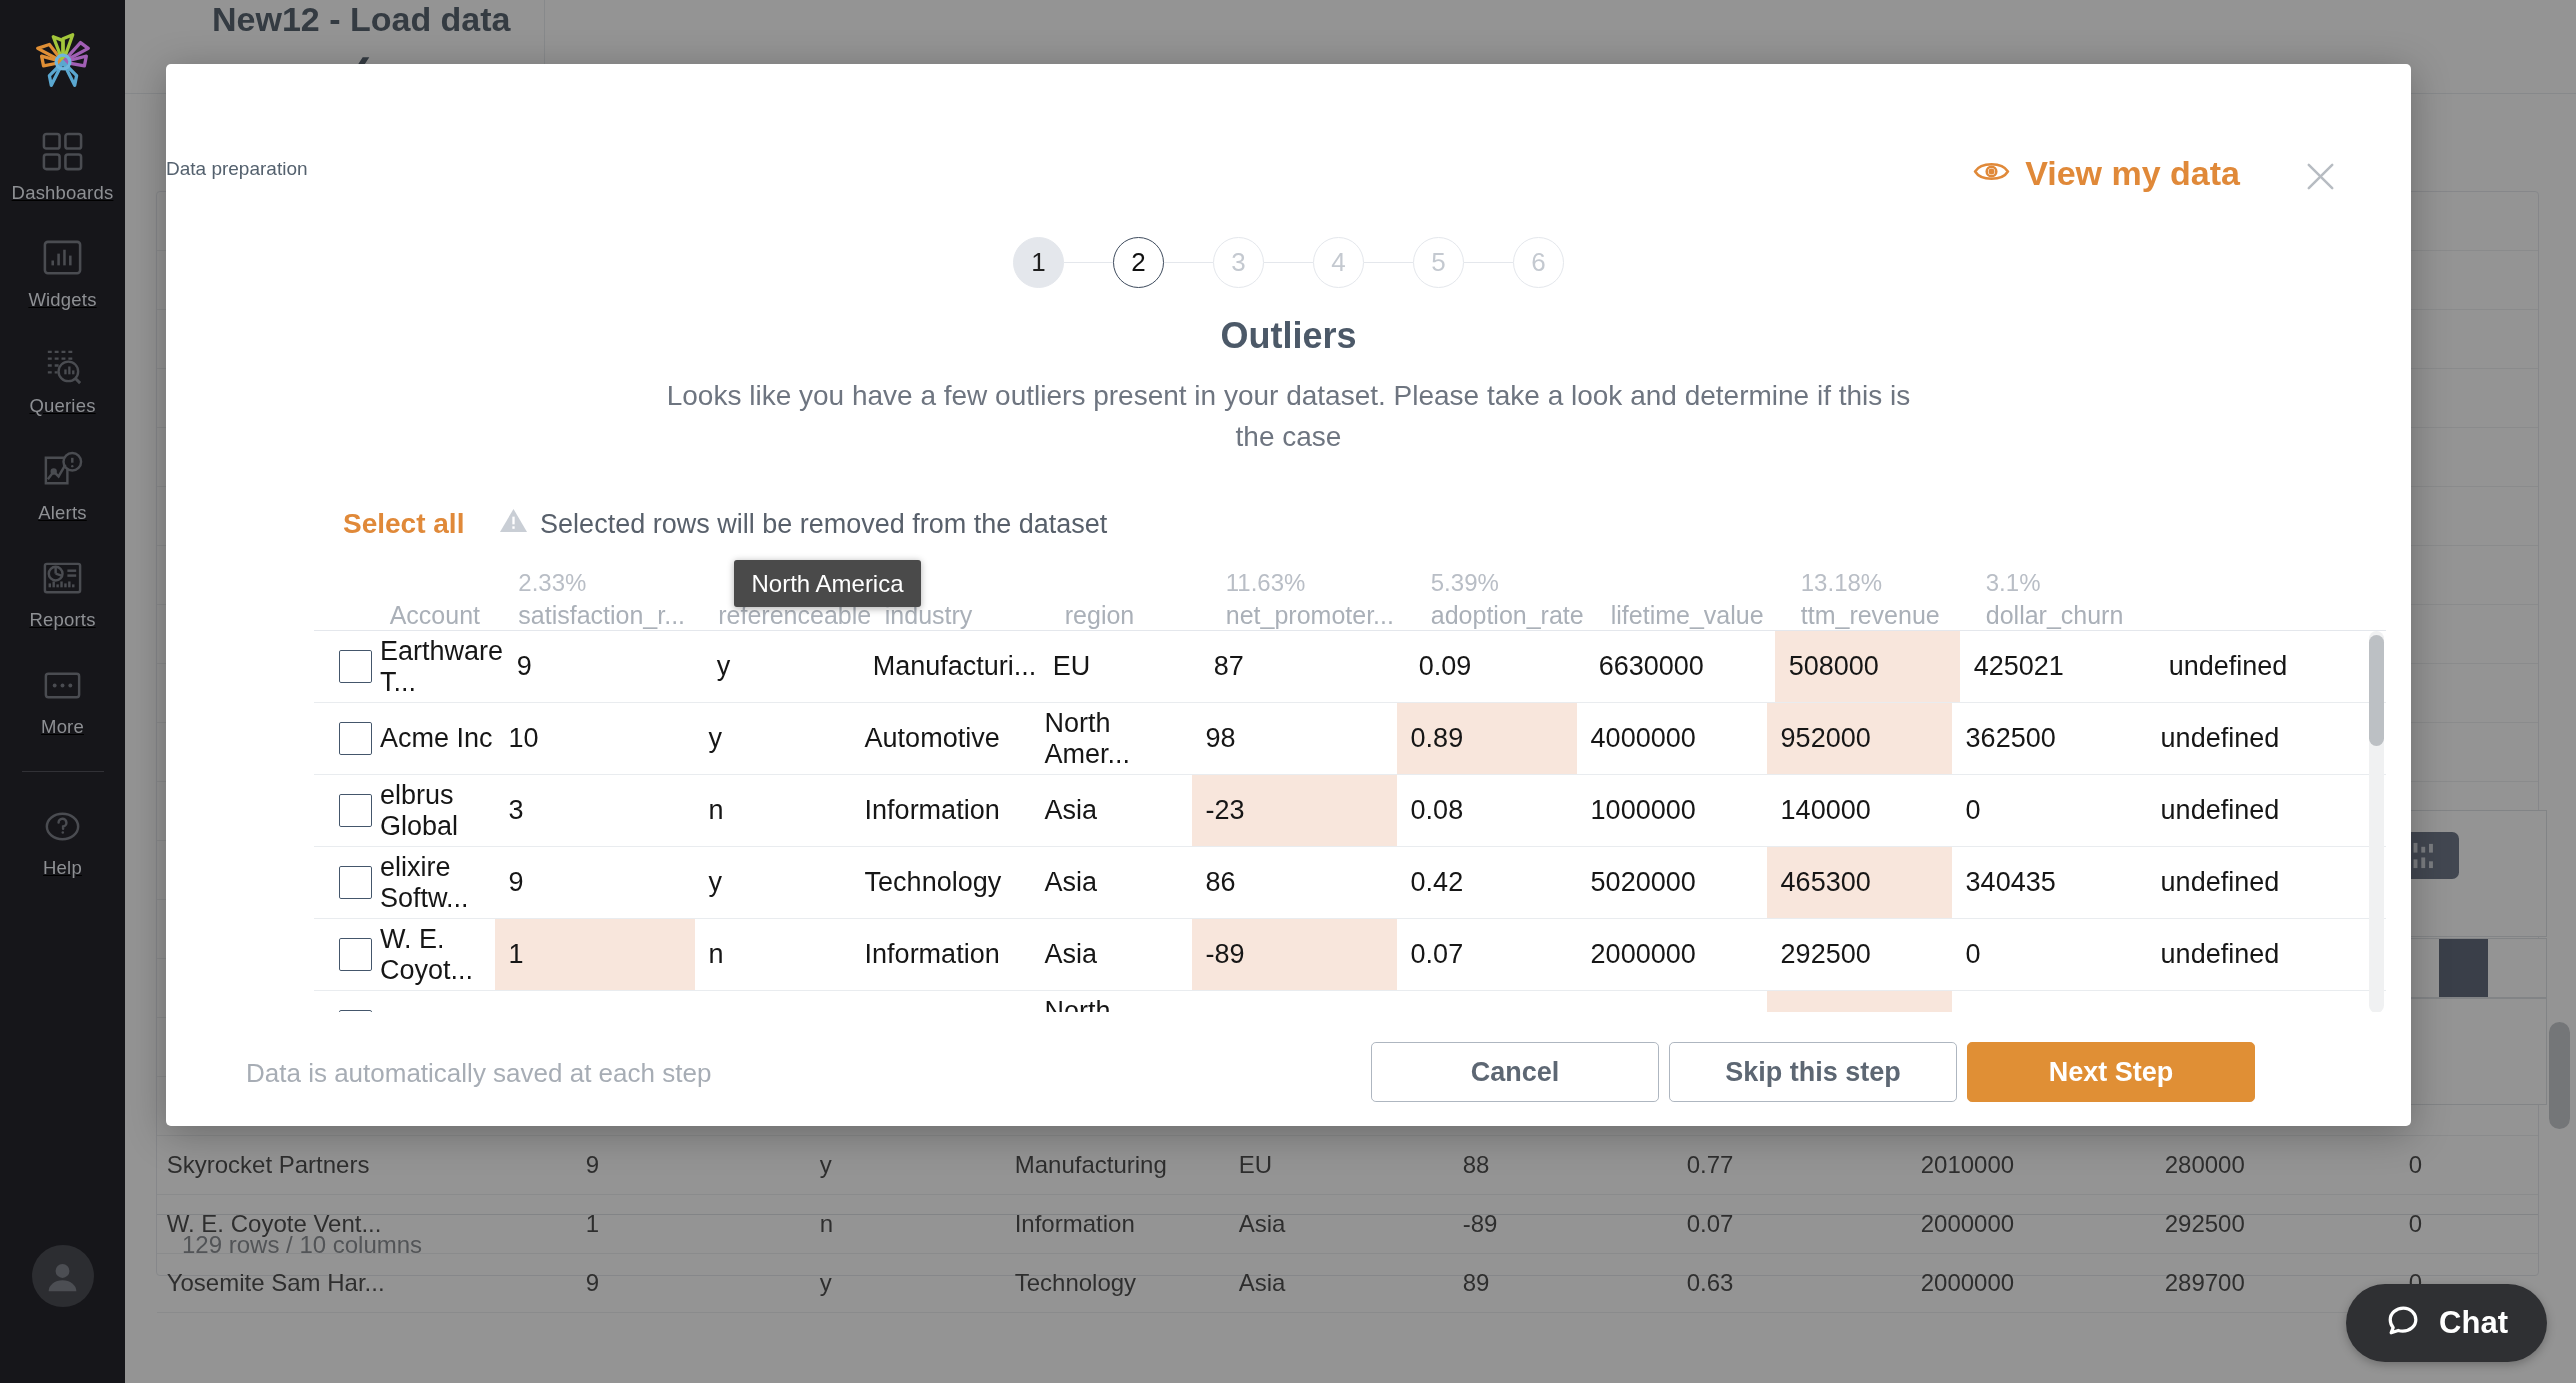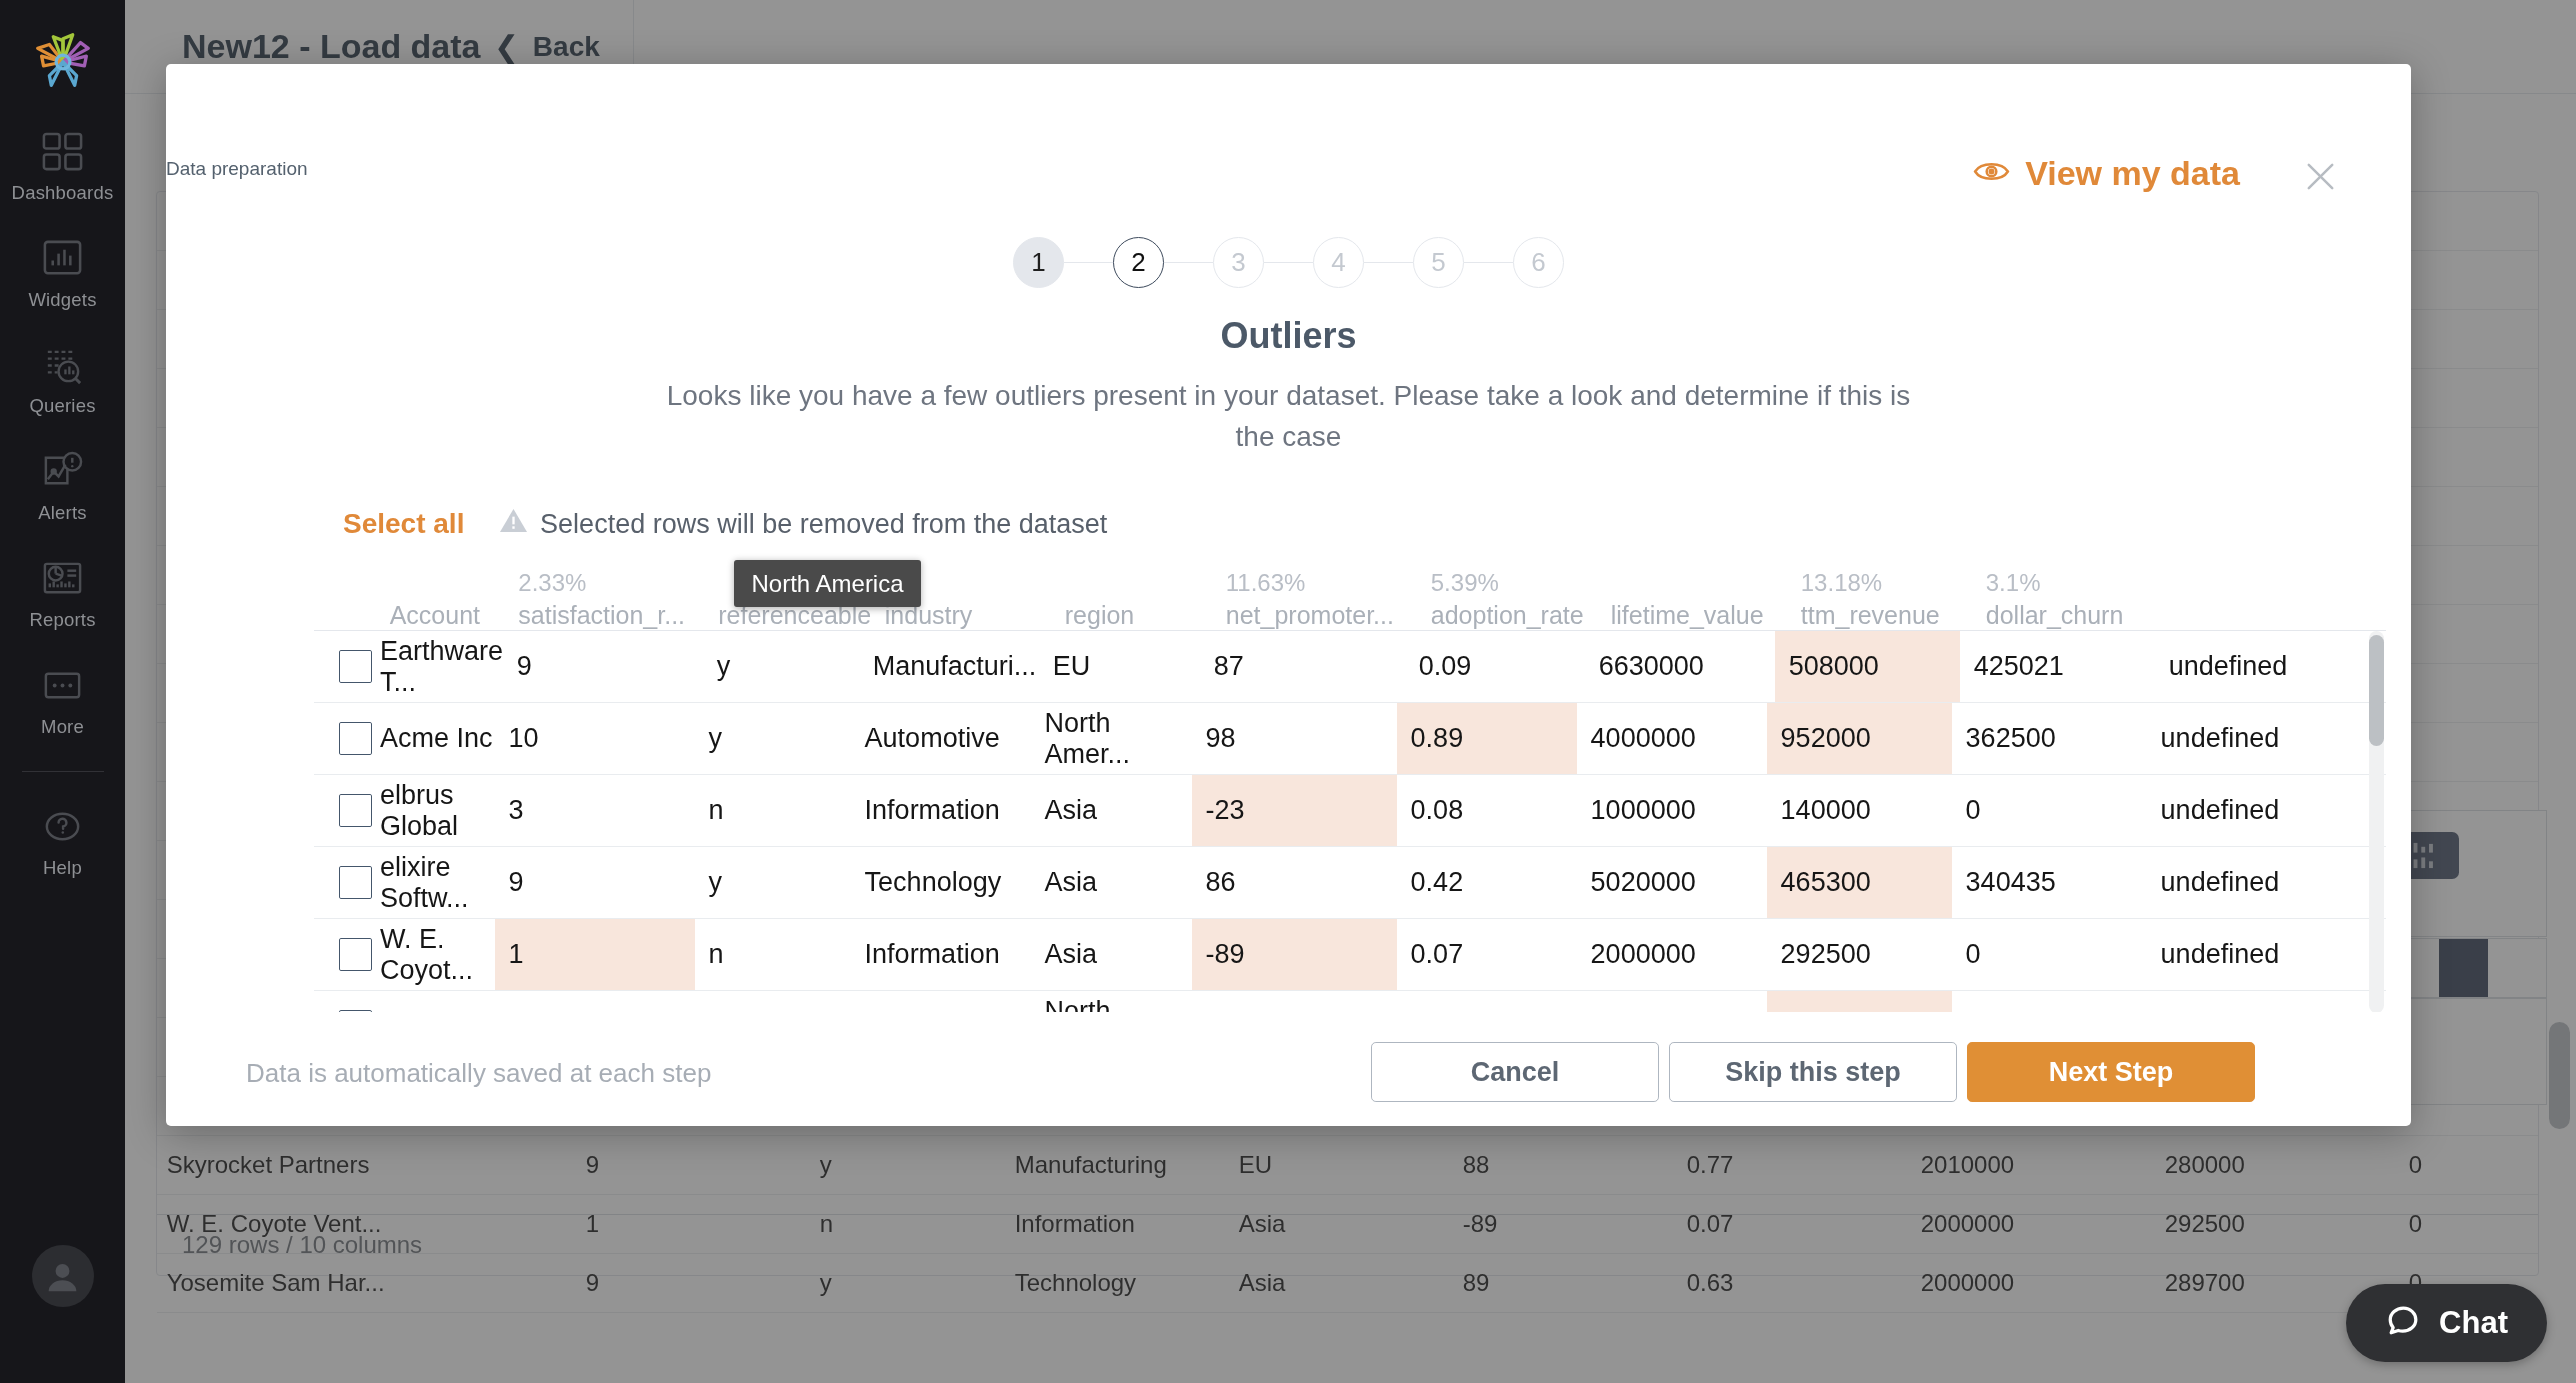--- a/index.html
+++ b/index.html
@@ -28,20 +28,21 @@
     background: #16161a;
     z-index: 60;
     display: flex; flex-direction: column; align-items: center;
   }
   #brand-logo { margin-top: 27px; width: 70px; height: 70px; }
   .nav-item {
     margin-top: 33px;
     width: 100%;
     display: flex; flex-direction: column; align-items: center;
     cursor: pointer;
+    text-decoration: underline;
   }
   .nav-item .nav-icon { width: 45px; height: 45px; display: block; }
   .nav-item .nav-label {
     margin-top: 6.8px;
     font-size: 18.5px;
     color: #8e9094;
     letter-spacing: 0.2px;
   }
   #nav-divider {
     width: 82px; height: 1px; background: #313136; margin-top: 33px;
@@ -56,22 +57,22 @@
   }
 
   
   #bg-topbar {
     position: absolute; left: 125px; top: 0; right: 0; height: 94px;
     background: #ffffff; border-bottom: 1px solid #e3e6ea;
     display: flex; align-items: center;
   }
   #bg-title-zone {
     display: flex; align-items: baseline; gap: 13.6px;
-    padding-left: 57px; height: 94px;
-    border-right: 1px solid #e3e6ea; padding-right: 33px;
+    padding-left: 87px; height: 94px;
+    border-right: 1px solid #e3e6ea; padding-right: 33px; flex-direction: column;
   }
   #bg-page-title {
     font-size: 34px; font-weight: bold; color: #2b3a4a; align-self: center;
   }
   #bg-back-chevron { font-size: 30px; color: #2b3a4a; align-self: center; }
   #bg-back-label { font-size: 28px; color: #2b3a4a; align-self: center; font-weight: bold;}
 
   #bg-body {
     position: absolute; left: 125px; top: 94px; right: 0; bottom: 0;
     background: #ffffff;

